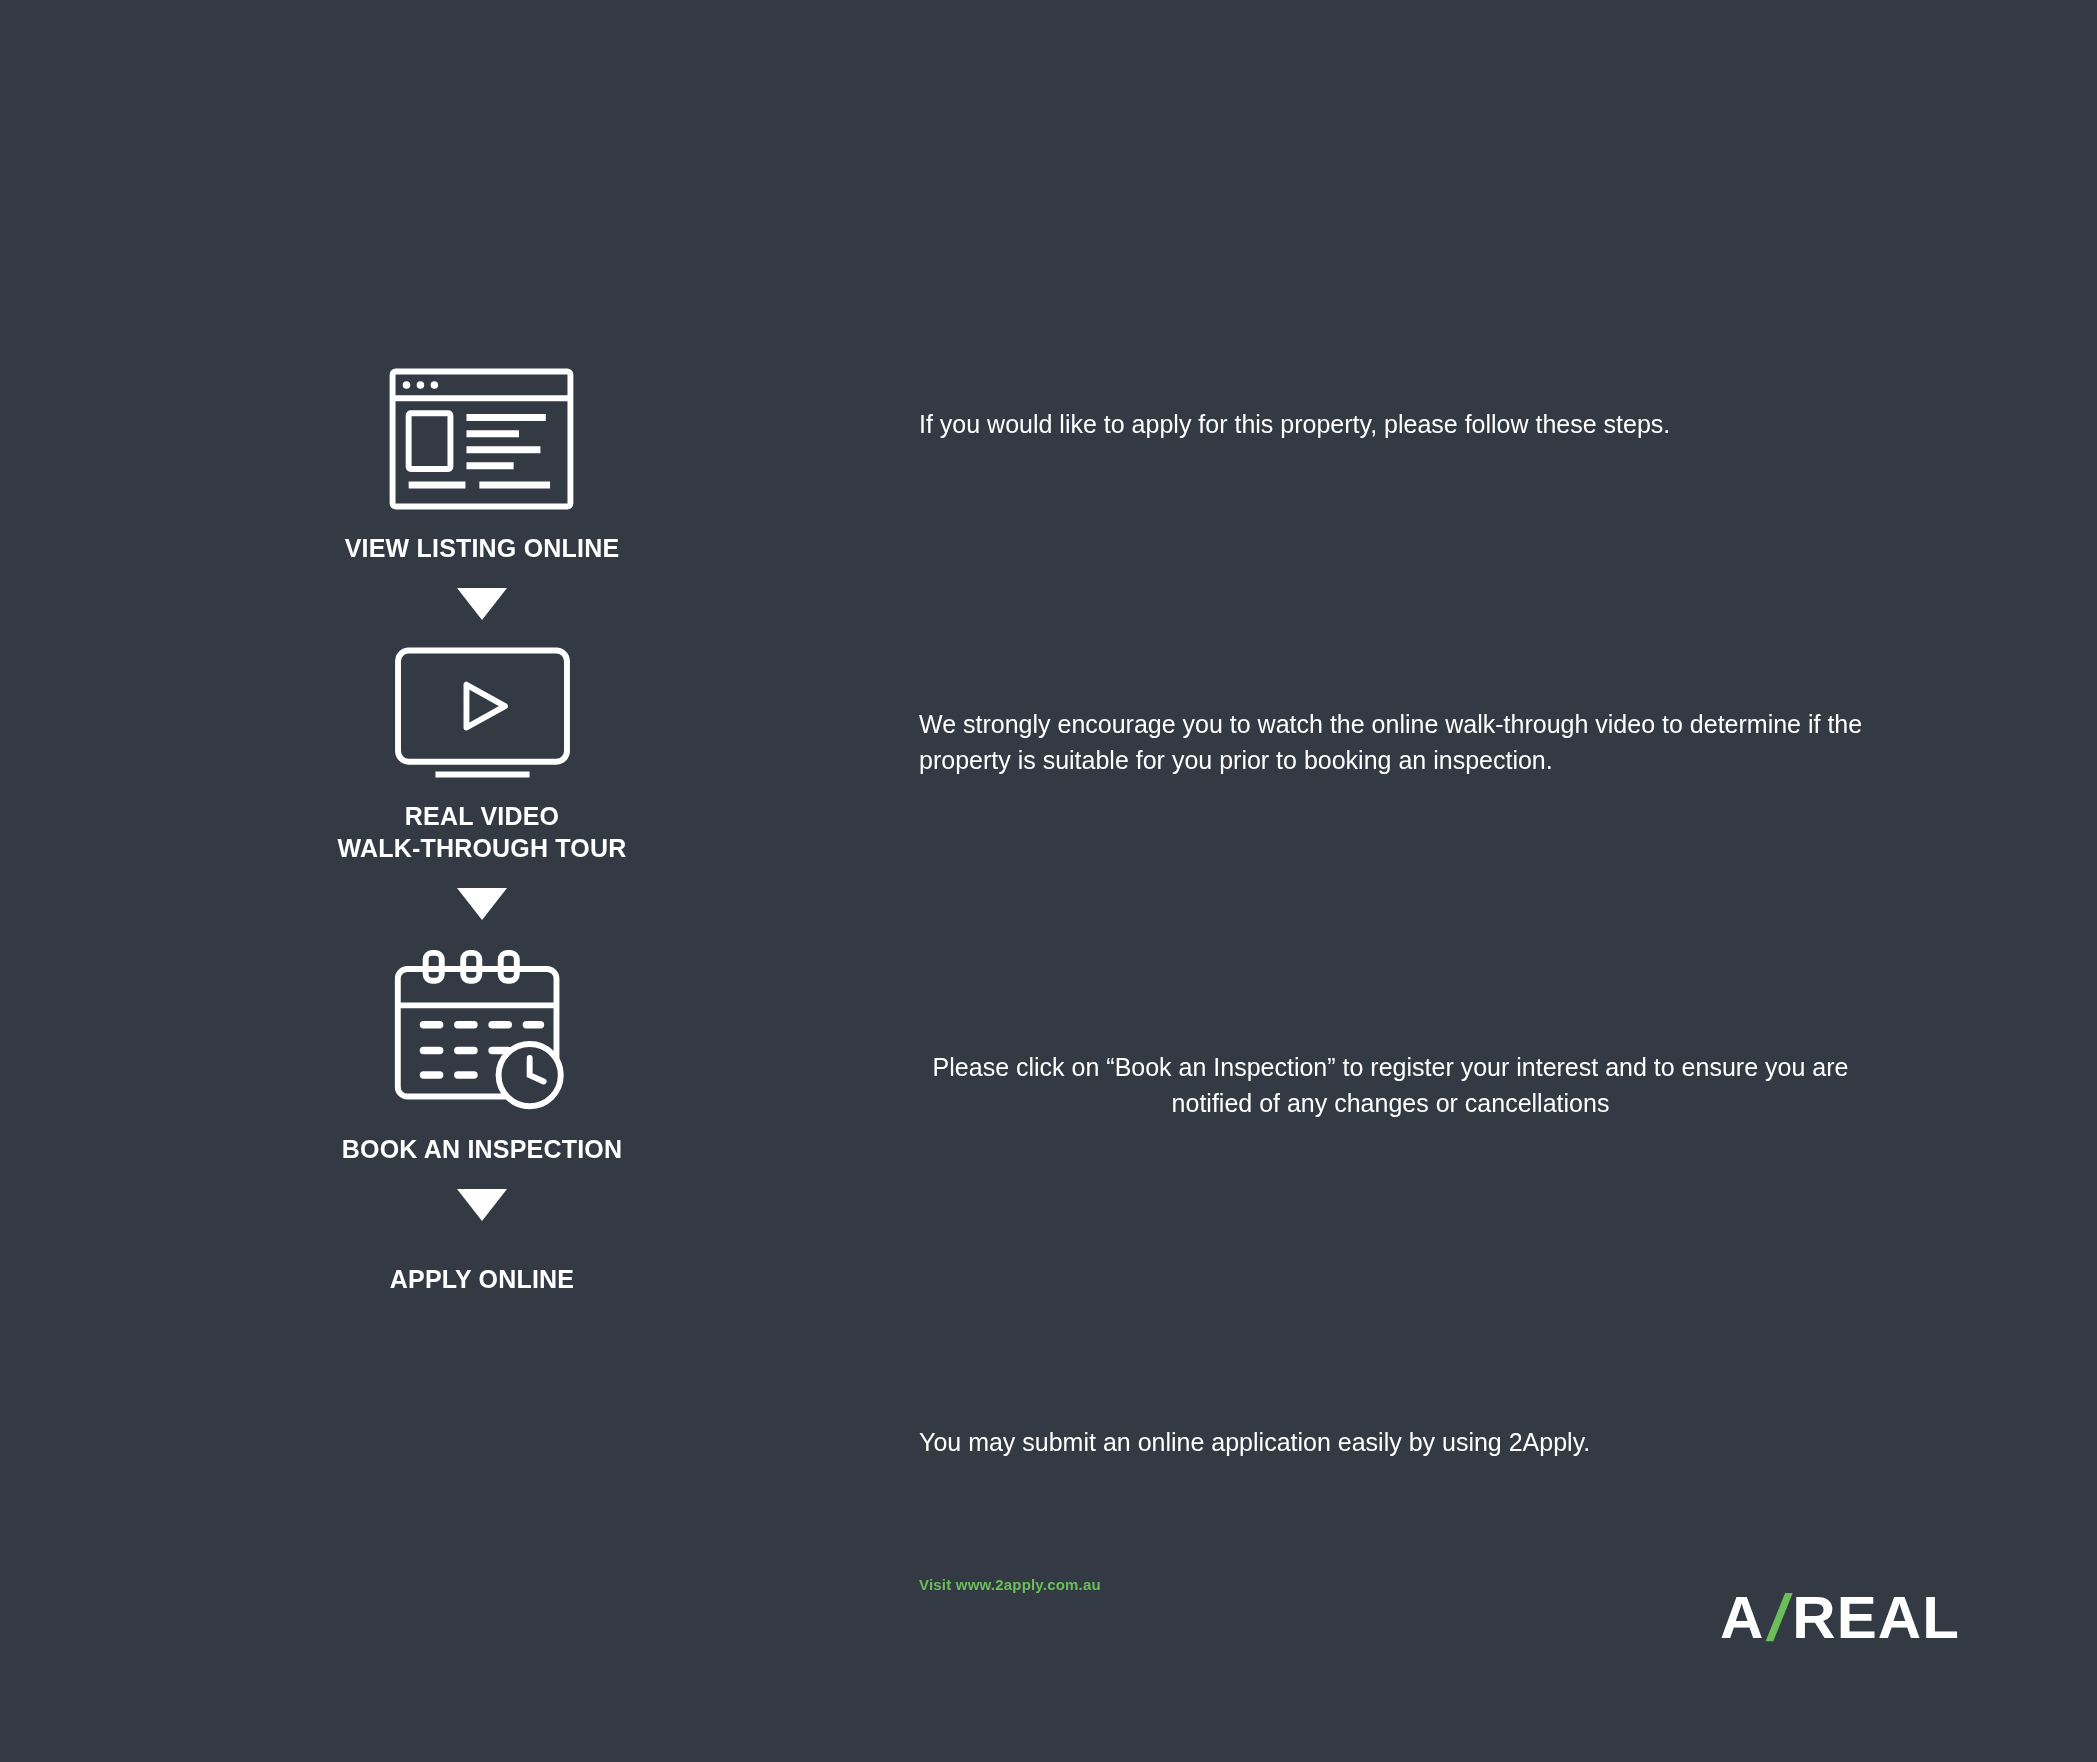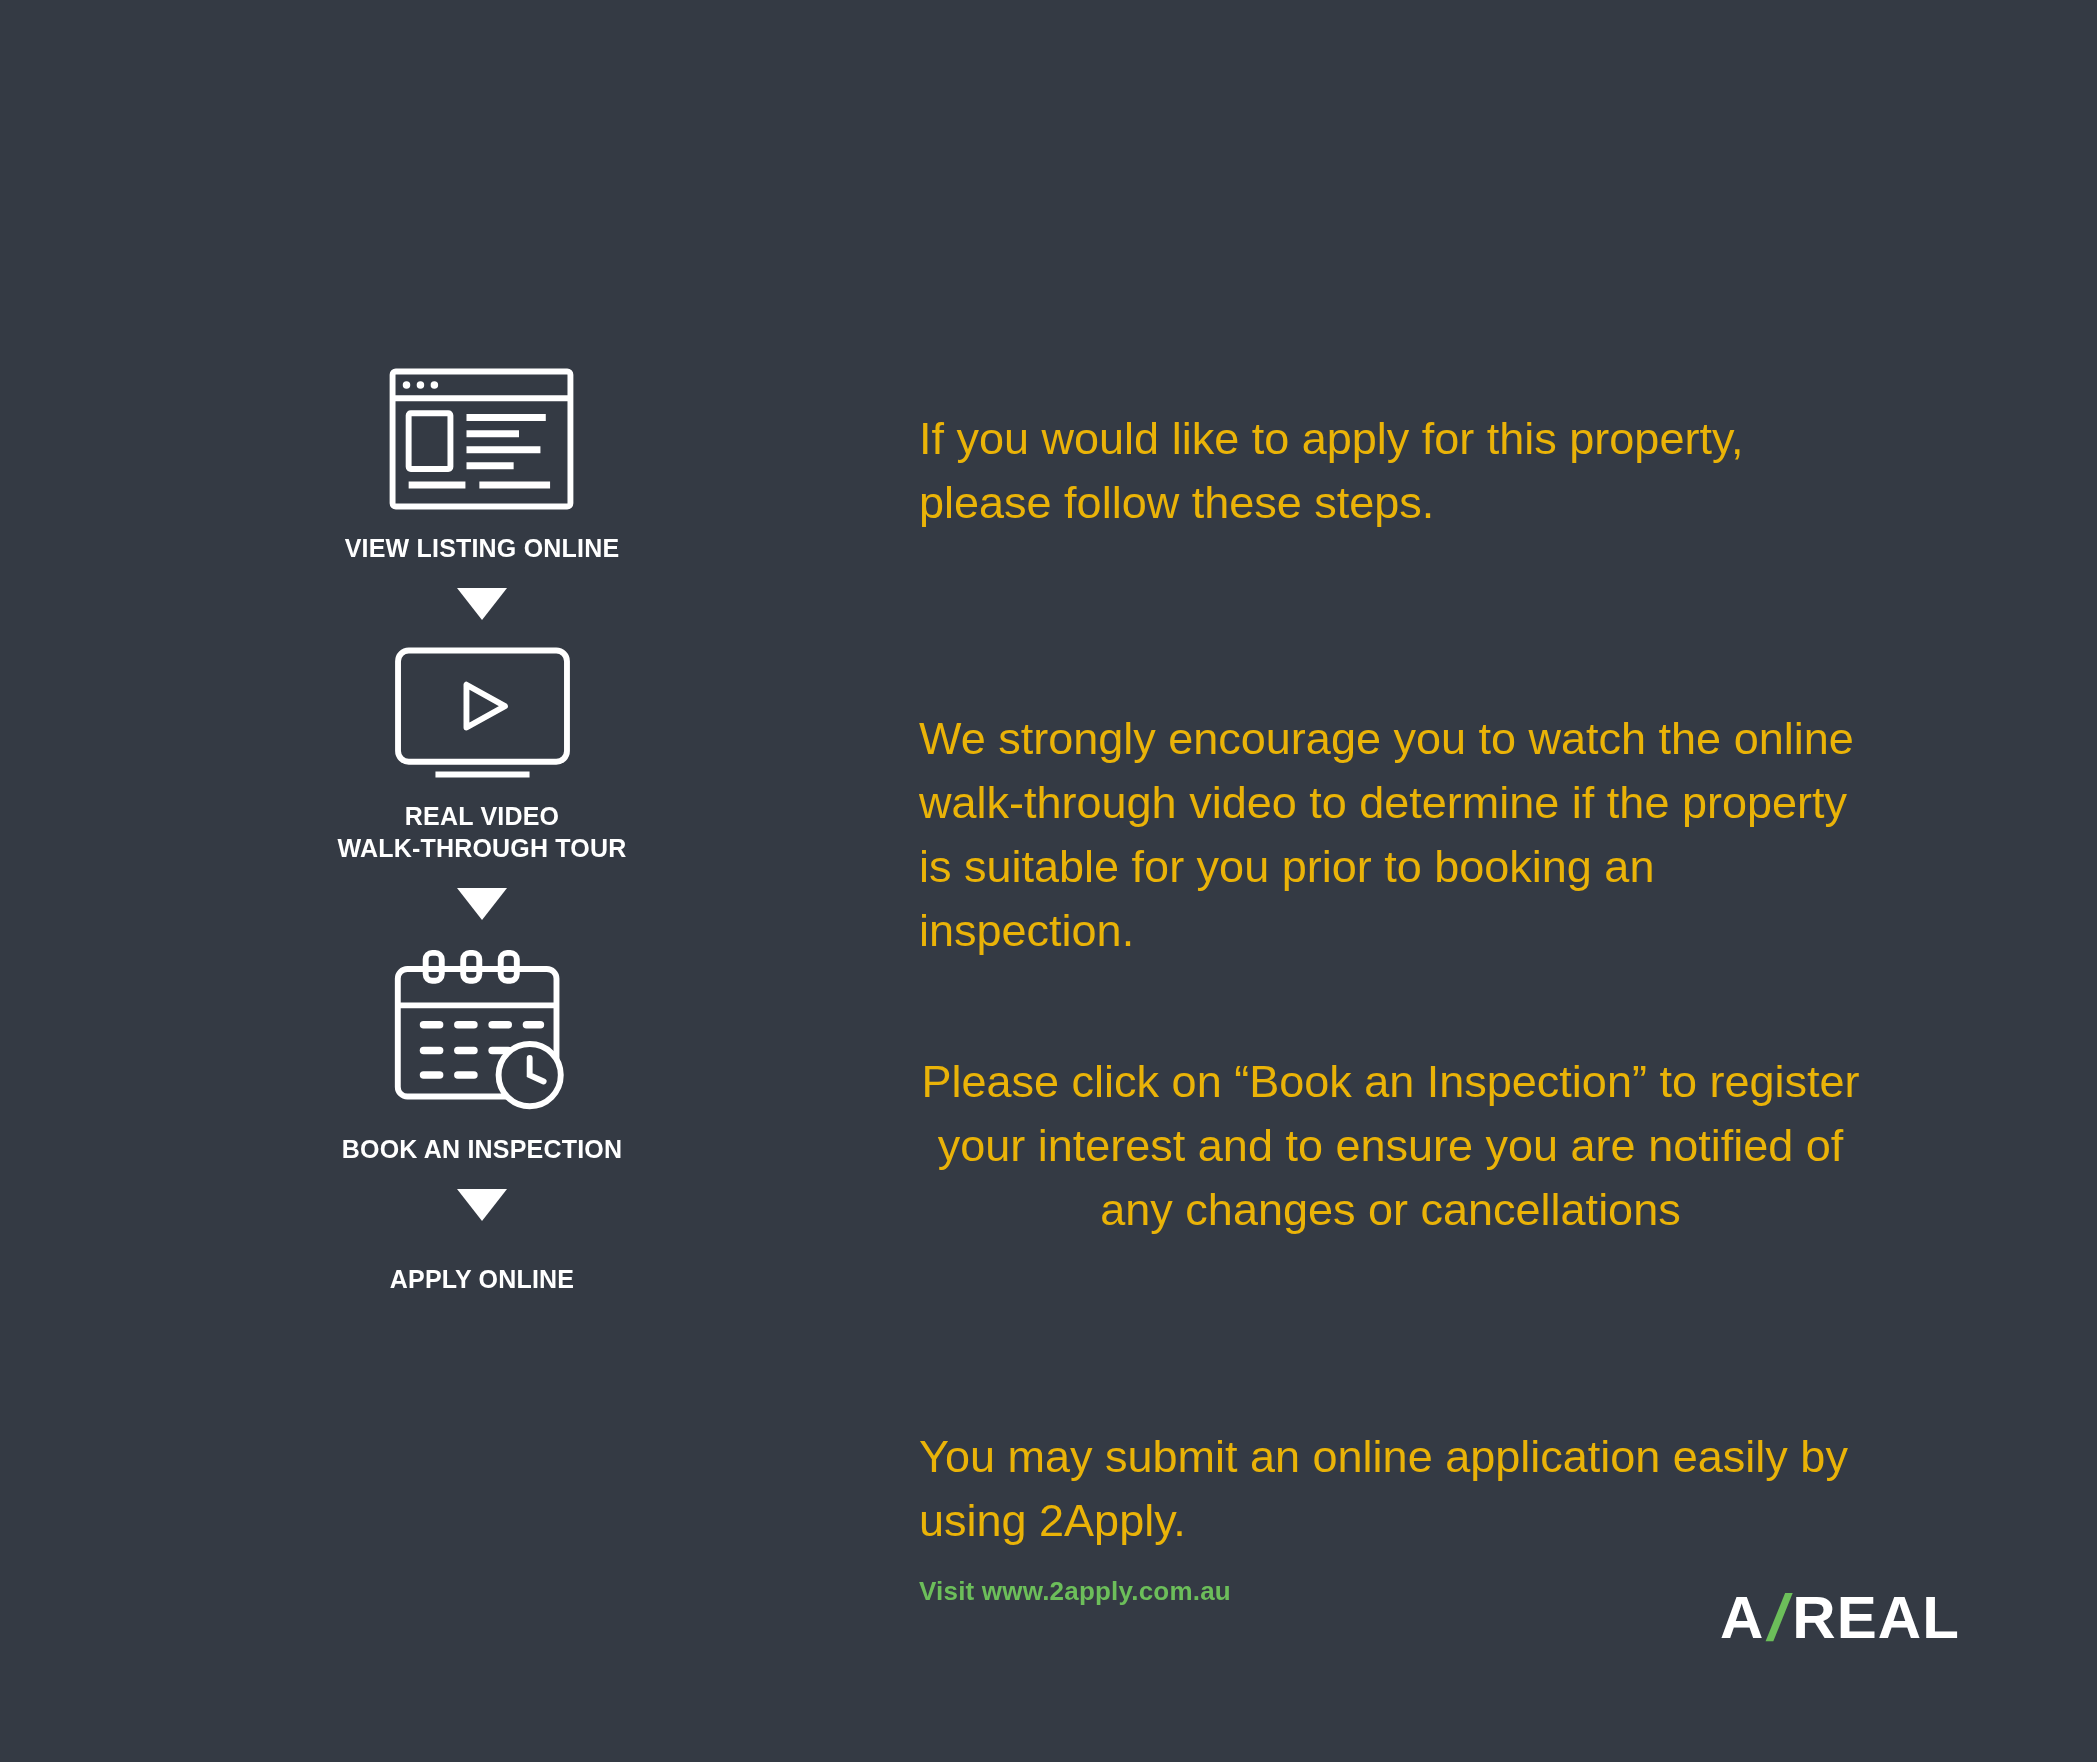--- a/index.html
+++ b/index.html
@@ -68,35 +68,35 @@
   .step-1 { margin-bottom: 0; }
 
   
   .texts {
     position: absolute;
     left: 919px;
     top: 407px;
     width: 1018px;
   }
   .para {
-    color: #eab308;
-    font-size: 45px;
+    color: #ffffff;
+    font-size: 25px;
     line-height: 1.42;
     font-weight: 400;
   }
   .p1 { position: absolute; top: 0; left: 0; width: 954px; }
   .p2 { position: absolute; top: 300px; left: 0; width: 959px; }
   .p3 { position: absolute; top: 643px; left: 0; width: 943px; text-align: center; }
   .p4 { position: absolute; top: 1018px; left: 0; width: 943px; }
   .visit {
     position: absolute;
     top: 1169px;
     left: 0;
     color: #6cbe5a;
-    font-size: 26px;
+    font-size: 15px;
     font-weight: bold;
     letter-spacing: 0.2px;
   }
 
   
   .logo {
     position: absolute;
     right: 137px;
     bottom: 107px;
     display: flex;

